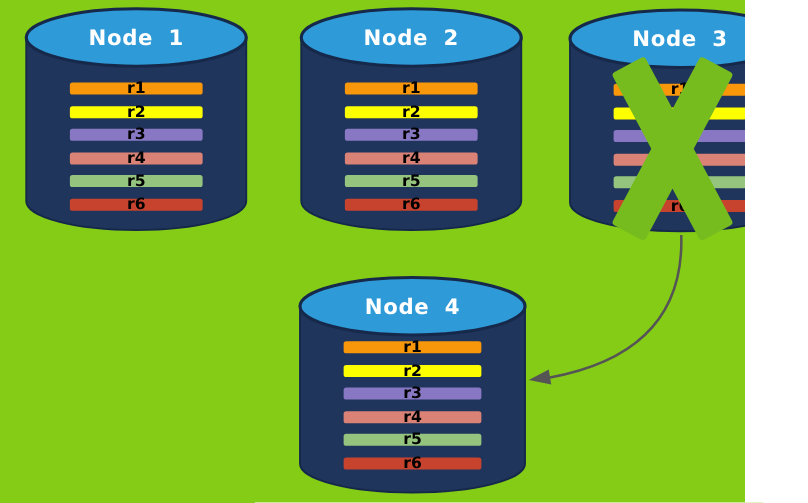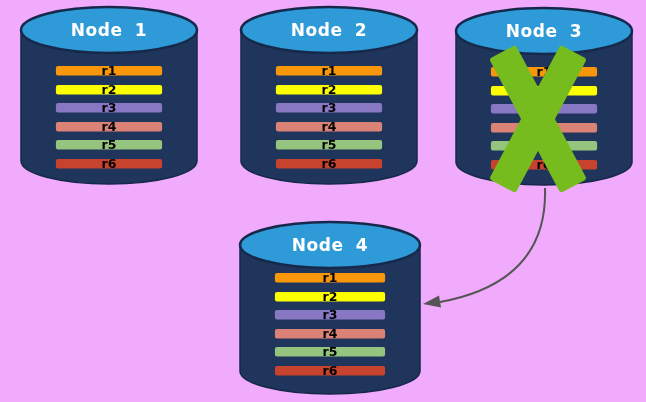--- a/index.html
+++ b/index.html
@@ -1,20 +1,20 @@
 <!DOCTYPE html>
 <html><head>
 <meta charset="utf-8">
 <style>
   html, body { margin: 0; padding: 0; background: #ffffff; }
   .canvas {
     position: relative;
-    width: 646px;
+    width: 596px;
     height: 402px;
-    background: #f0abfc;
+    background: #84cc16;
     font-family: "DejaVu Sans", "Liberation Sans", sans-serif;
     overflow: hidden;
   }
   svg { display: block; }
   .cyl-body { stroke: #15284a; stroke-width: 1.5; }
   .cyl-top  { stroke: #17294b; stroke-width: 2.5; }
   .row-rect { stroke: #20355c; stroke-width: 1.8; }
   .node-title {
     font-family: "DejaVu Sans", "Liberation Sans", sans-serif;
     font-size: 17px;

